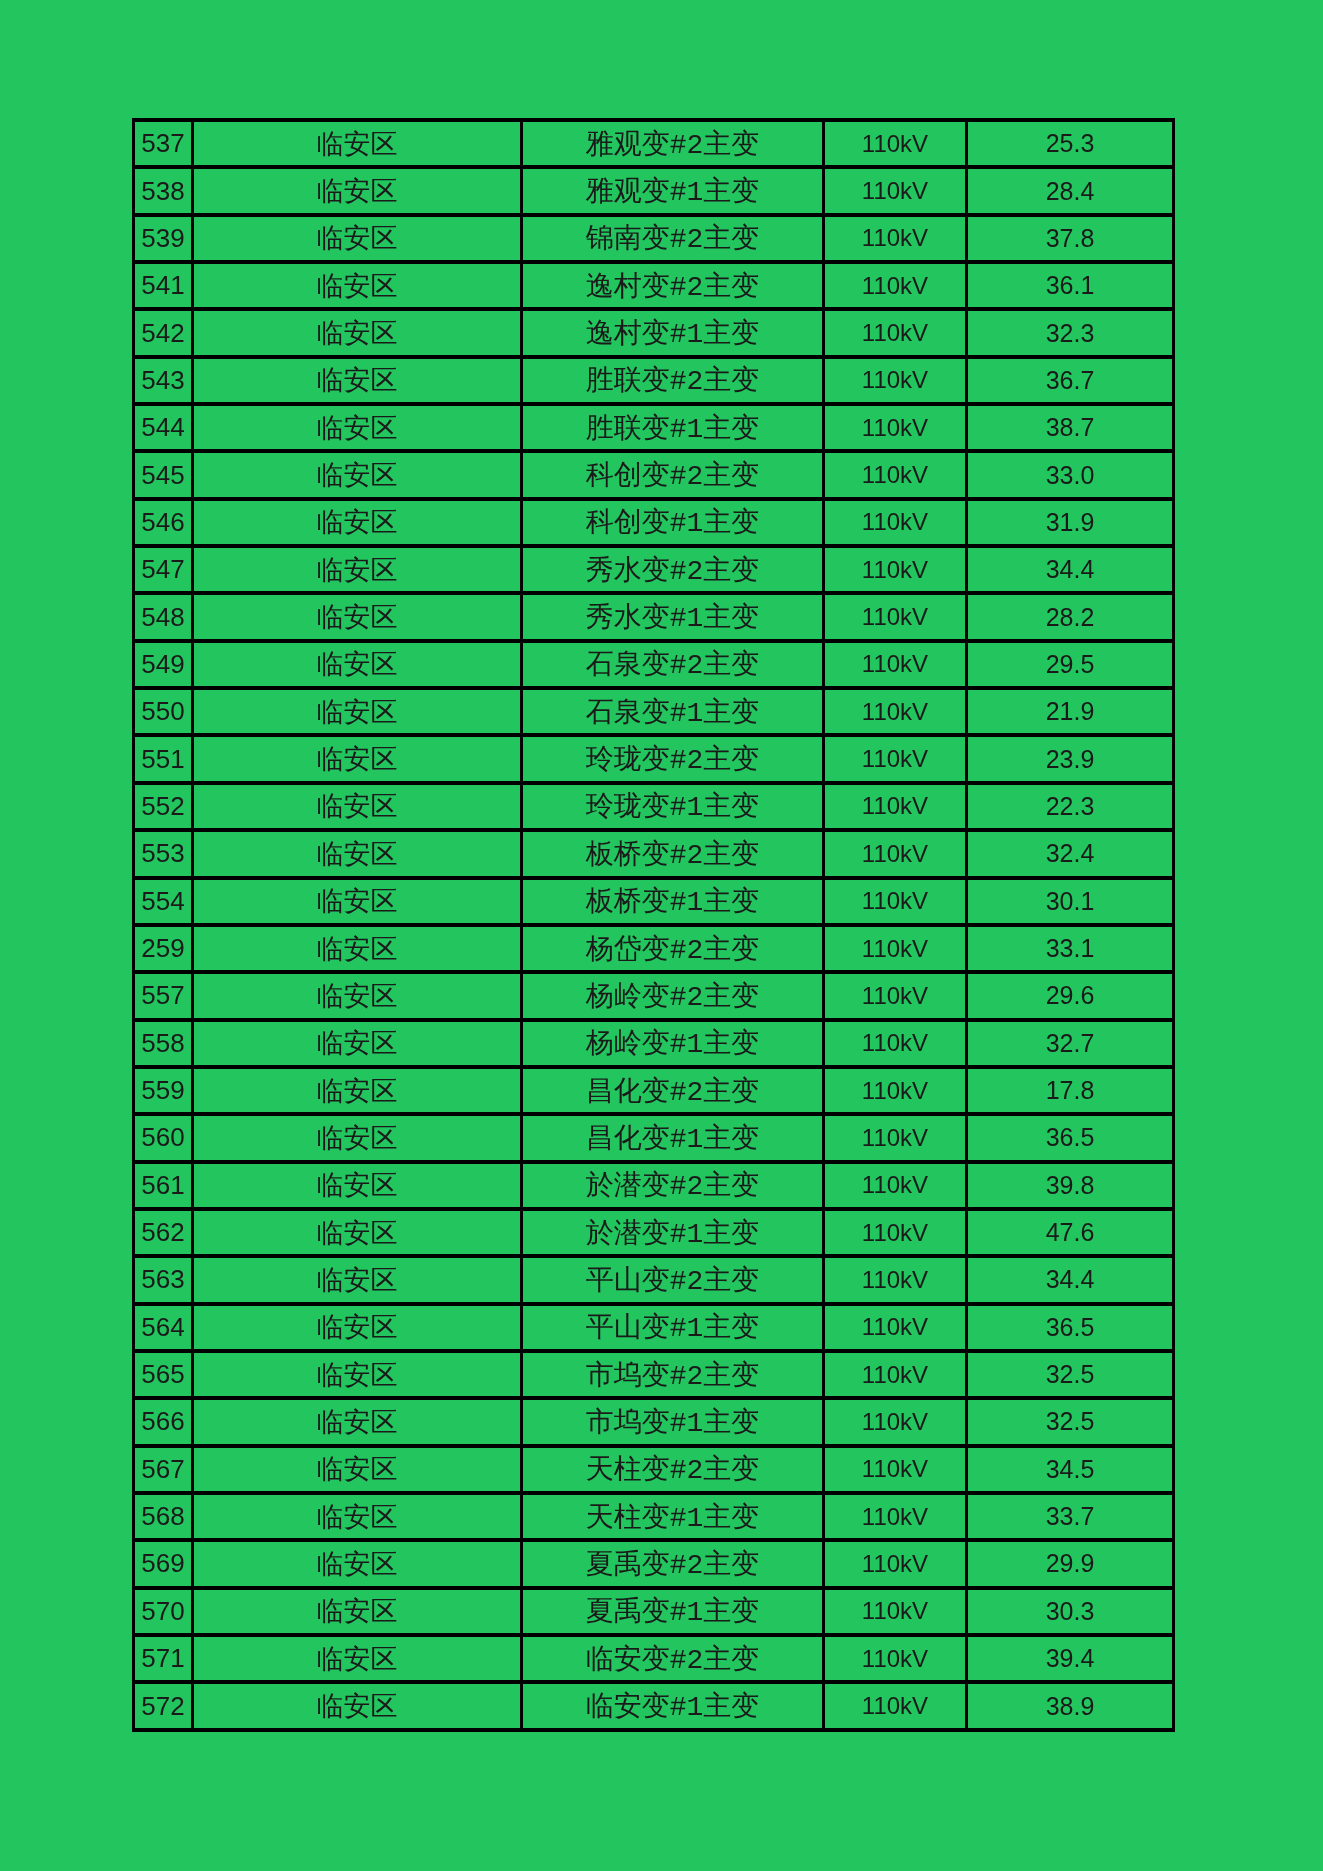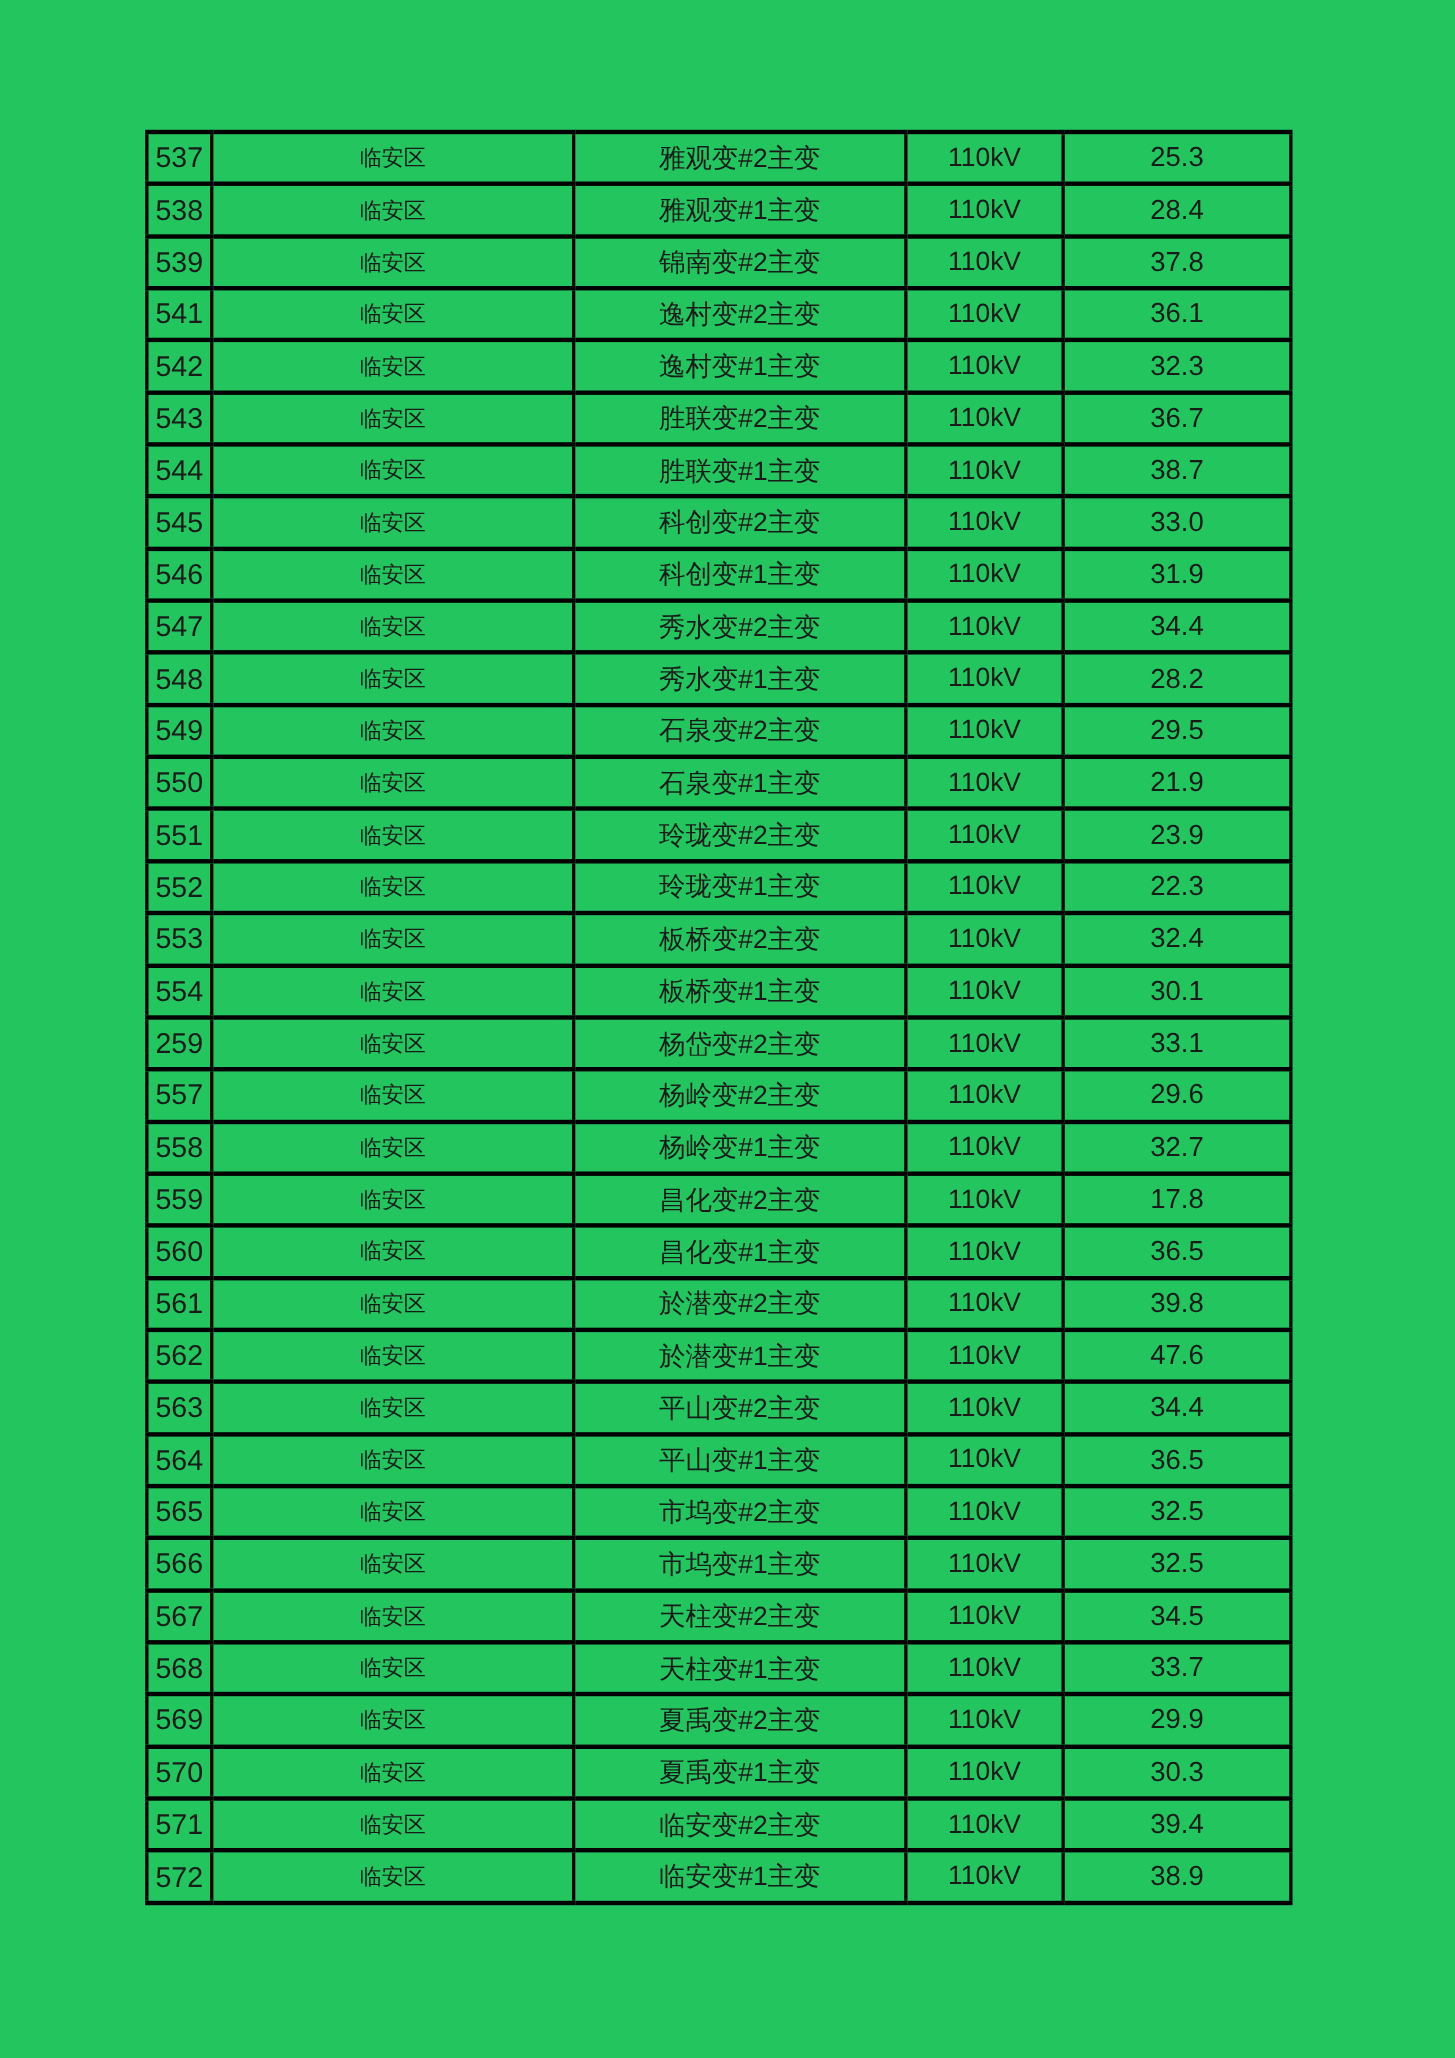--- a/index.html
+++ b/index.html
@@ -36,22 +36,22 @@
     white-space: nowrap;
   }
   col.w0 { width: 59px; }
   col.w1 { width: 329px; }
   col.w2 { width: 302px; }
   col.w3 { width: 143px; }
   col.w4 { width: 207px; }
 
   
   td.c0 { font-size: 26px; }
-  td.c1 { font-size: 20px; padding-top: 12px; }
-  td.c2 { font-size: 24px; padding-top: 12px; }
+  td.c1 { font-size: 27px; padding-top: 12px; }
+  td.c2 { font-size: 28px; padding-top: 12px; font-family: Liberation Mono, monospace; }
   td.c3 { font-size: 24px; padding-top: 12px; }
   td.c4 { font-size: 25px; padding-bottom: 10px; margin-top: 43px; }
 </style>
 </head>
 <body>
 
 <div class="page">
   <table class="grid">
     <colgroup>
       <col class="w0">

